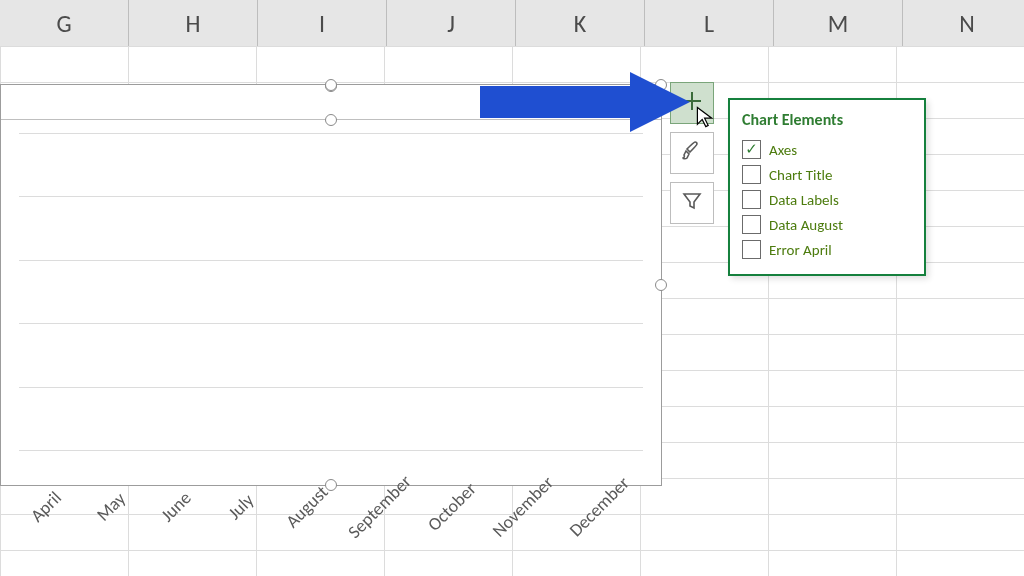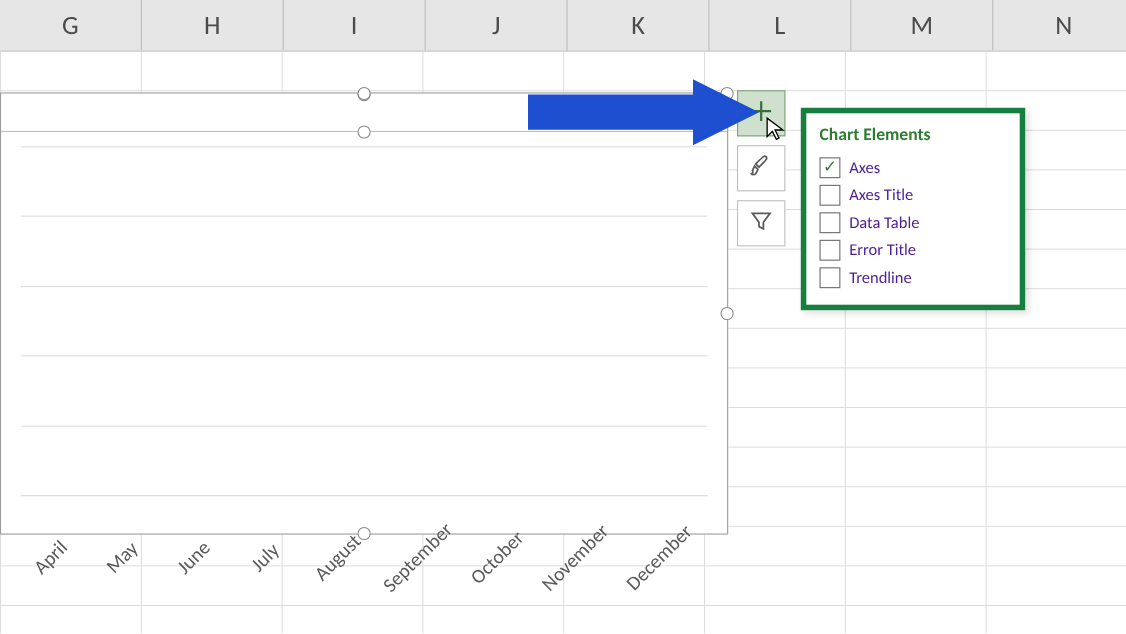--- a/index.html
+++ b/index.html
@@ -149,37 +149,37 @@
     right: -2px; bottom: -2px;
     pointer-events: none;
   }
 
   
   .elements-popup {
     position: absolute;
     top: 98px;
     left: 728px;
     width: 170px;
-    border: 5px solid #15803d;
+    border: 2px solid #15803d;
     background: #fff;
     box-shadow: 3px 3px 6px rgba(0,0,0,.12);
     padding: 10px 12px 12px 12px;
   }
   .elements-popup h4 {
     margin: 0 0 8px 0;
     font-size: 16px;
     font-weight: 700;
     color: #2f7d32;
   }
   .ce-item {
     display: flex;
     align-items: center;
     gap: 8px;
     font-size: 15px;
-    color: #4c1d95;
+    color: #4d7c0f;
     padding: 3px 0;
   }
   .ce-box {
     width: 17px; height: 17px;
     border: 1.5px solid #6b6b6b;
     display: flex;
     align-items: center;
     justify-content: center;
     flex: 0 0 auto;
   }
@@ -309,33 +309,33 @@
 
 <div class="elements-popup">
   <h4>Chart Elements</h4>
   <div id="ce-items">
       <div class="ce-item">
         <span class="ce-box checked"></span>
         <span>Axes</span>
       </div>
       <div class="ce-item">
         <span class="ce-box"></span>
-        <span>Axes Title</span>
+        <span>Chart Title</span>
       </div>
       <div class="ce-item">
         <span class="ce-box"></span>
-        <span>Data Table</span>
+        <span>Data Labels</span>
       </div>
       <div class="ce-item">
         <span class="ce-box"></span>
-        <span>Error Title</span>
+        <span>Data August</span>
       </div>
       <div class="ce-item">
         <span class="ce-box"></span>
-        <span>Trendline</span>
+        <span>Error April</span>
       </div>
     </div>
 </div>
 
 <div class="arrow-callout">
   <svg viewBox="0 0 210 60">
     <polygon points="0,14 150,14 150,0 210,30 150,60 150,46 0,46" fill="#1f4fd1"></polygon>
   </svg>
 </div>
 

